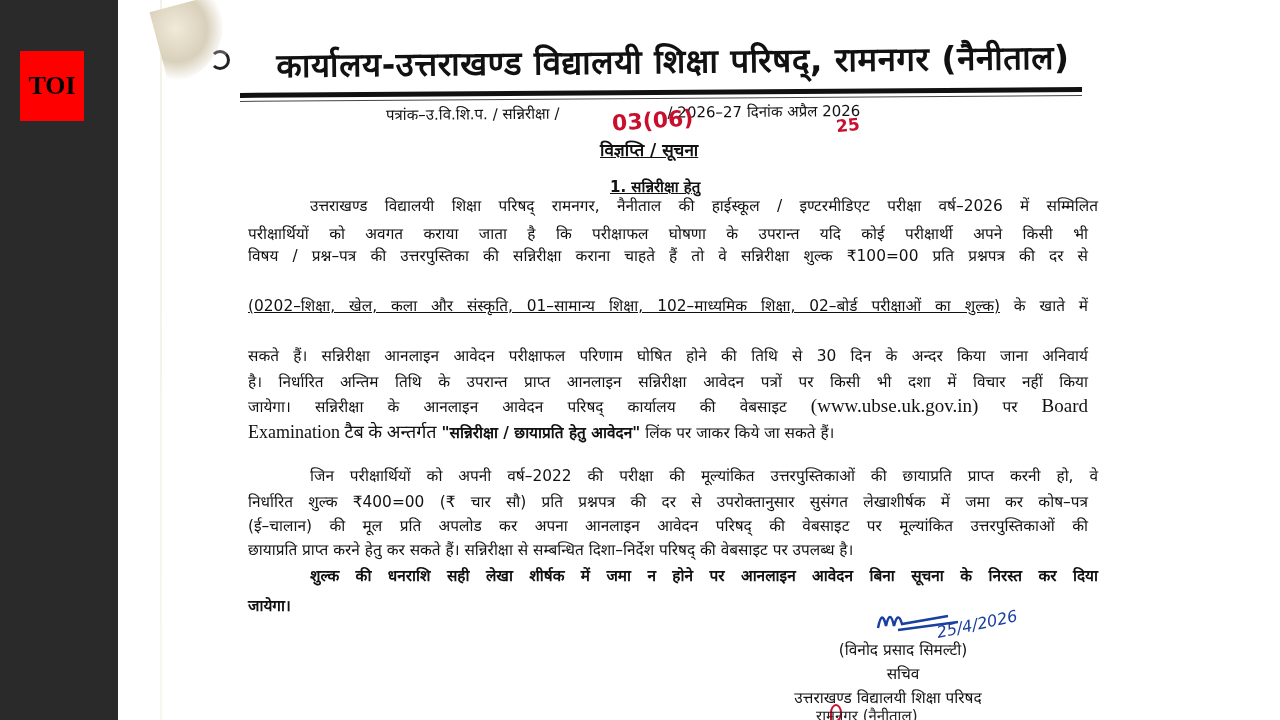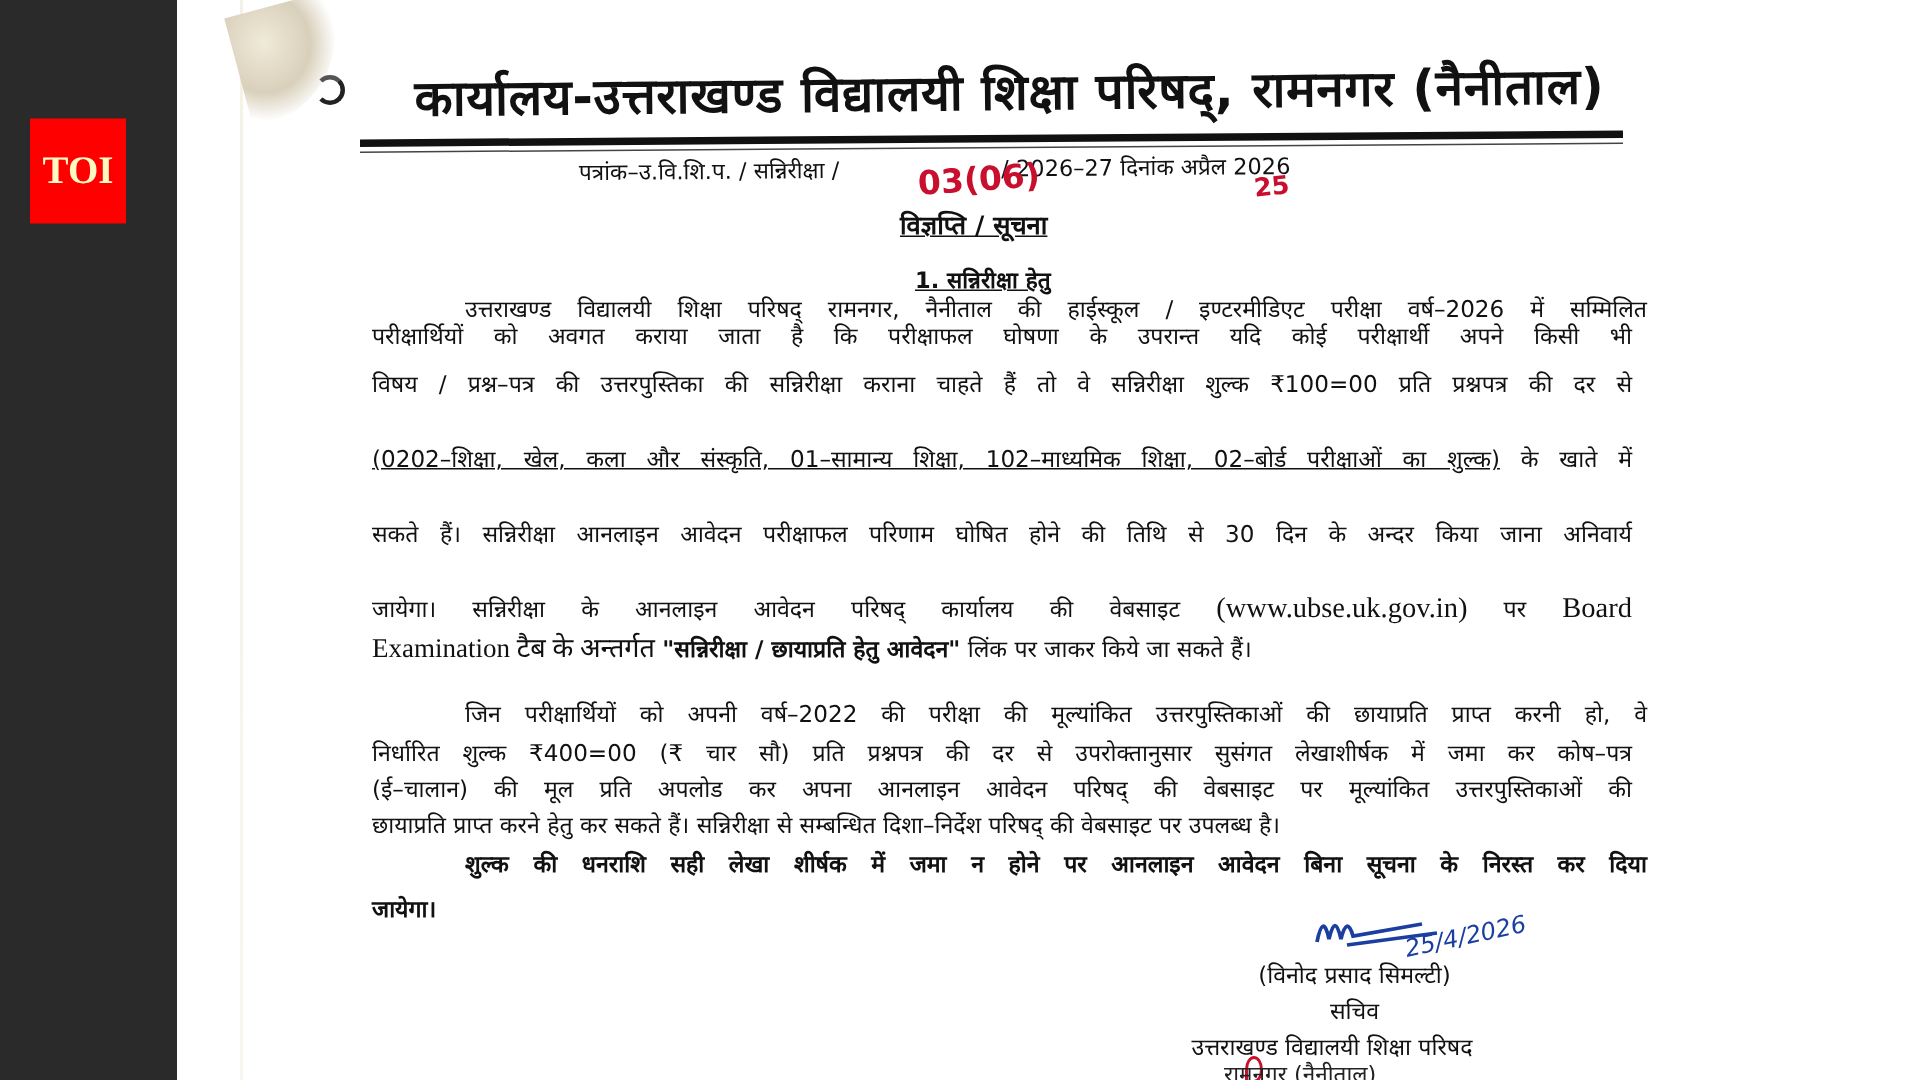--- a/index.html
+++ b/index.html
@@ -4,25 +4,24 @@
 <style>
   html, body { margin:0; padding:0; }
   body {
     width:1280px; height:720px; overflow:hidden;
     background:#2a2a2a;
     position:relative;
     font-family:"DejaVu Sans", sans-serif;
   }
   .toi-logo {
     position:absolute; left:20px; top:51px; width:64px; height:70px;
-    background:#ff0000; color:#fef9c3;
+    background:#ff0000; color:#000000;
     font-family:"Liberation Serif", serif; font-weight:bold; font-size:26px;
     display:flex; align-items:center; justify-content:center;
     letter-spacing:0px;
-    margin-top:28px;
   }
   .page {
     position:absolute; left:118px; top:0; width:1276px; height:720px;
     background:#ffffff;
     overflow:hidden;
   }
   .page-edge {
     position:absolute; left:42px; top:0; width:2px; height:720px;
     background:linear-gradient(to bottom,#f4f1e6,#f8f6ee);
   }
@@ -111,27 +110,28 @@
       <span>पत्रांक–उ.वि.शि.प. / सन्निरीक्षा /</span><span class="gap"></span><span>/ 2026–27 दिनांक  अप्रैल 2026</span>
     </div>
     <div class="handwrite ref-no">03(06)</div>
     <div class="handwrite ref-day">25</div>
 
     <div class="notice-title">विज्ञप्ति / सूचना</div>
 
     <div class="section-heading s1">1. सन्निरीक्षा हेतु</div>
 
     <div class="line indent" style="top:196px">उत्तराखण्ड विद्यालयी शिक्षा परिषद् रामनगर, नैनीताल की हाईस्कूल / इण्टरमीडिएट परीक्षा वर्ष–2026 में सम्मिलित</div>
-    <div class="line" style="top:214px">परीक्षार्थियों को अवगत कराया जाता है कि परीक्षाफल घोषणा के उपरान्त यदि कोई परीक्षार्थी अपने किसी भी</div>
+    <div class="line" style="top:224px">परीक्षार्थियों को अवगत कराया जाता है कि परीक्षाफल घोषणा के उपरान्त यदि कोई परीक्षार्थी अपने किसी भी</div>
     <div class="line" style="top:246px">विषय / प्रश्न–पत्र की उत्तरपुस्तिका की सन्निरीक्षा कराना चाहते हैं तो वे सन्निरीक्षा शुल्क ₹100=00 प्रति प्रश्नपत्र की दर से</div>
     <div class="line" style="top:296px">
       <span class="ul" style="text-decoration:underline">(0202–शिक्षा, खेल, कला और संस्कृति, 01–सामान्य शिक्षा, 102–माध्यमिक शिक्षा, 02–बोर्ड परीक्षाओं का शुल्क)</span>
       <span>के खाते में</span>
     </div>
     <div class="line" style="top:346px">सकते हैं। सन्निरीक्षा आनलाइन आवेदन परीक्षाफल परिणाम घोषित होने की तिथि से 30 दिन के अन्दर किया जाना अनिवार्य</div>
+    <div class="line" style="top:372px">है। निर्धारित अन्तिम तिथि के उपरान्त प्राप्त आनलाइन सन्निरीक्षा आवेदन पत्रों पर किसी भी दशा में विचार नहीं किया</div>
     <div class="line" style="top:396px">
       <span>जायेगा। सन्निरीक्षा के आनलाइन आवेदन परिषद् कार्यालय की वेबसाइट</span>
       <span class="serif">(www.ubse.uk.gov.in)</span>
       <span>पर</span>
       <span class="serif">Board</span>
     </div>
     <div class="line last" style="top:422px">
       <span class="serif" style="font-size:18px">Examination टैब के अन्तर्गत</span>
       <b>"सन्निरीक्षा / छायाप्रति हेतु आवेदन"</b>
       <span>लिंक पर जाकर किये जा सकते हैं।</span>

